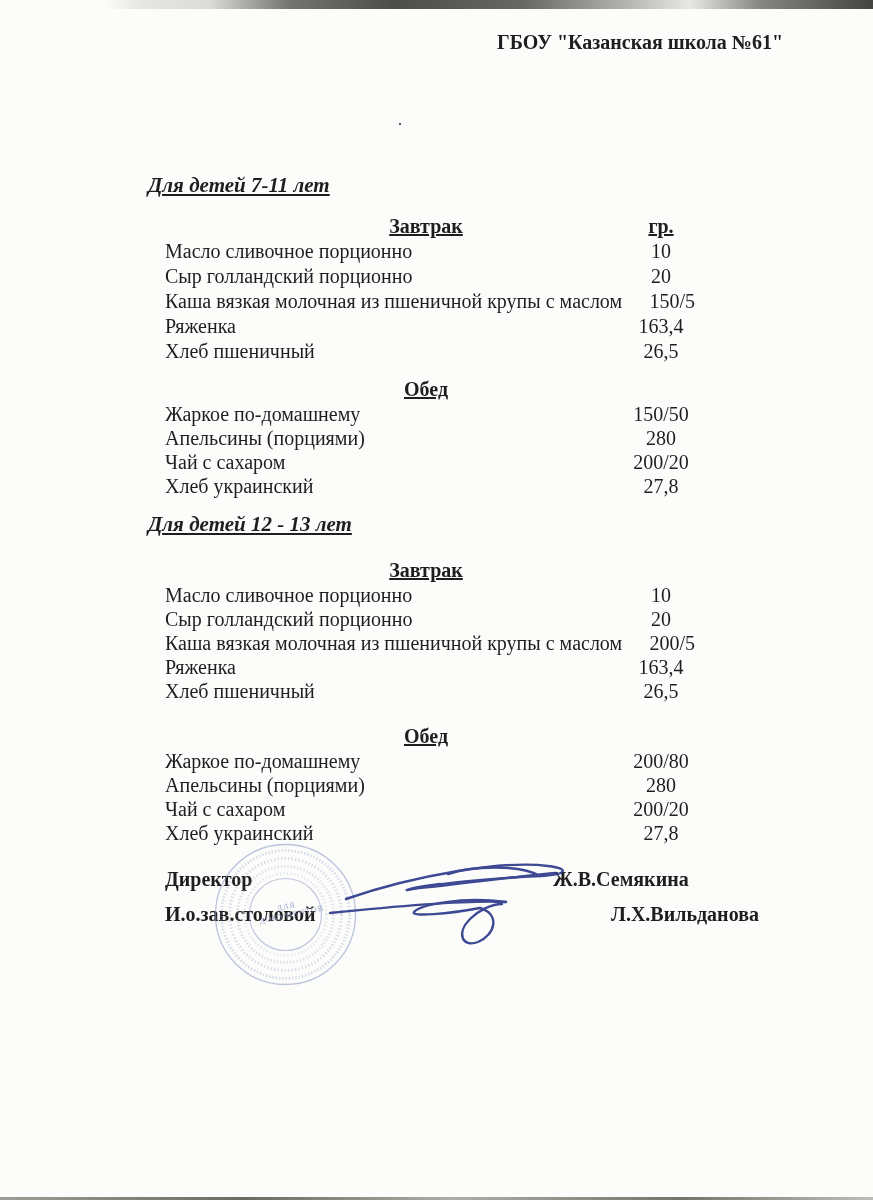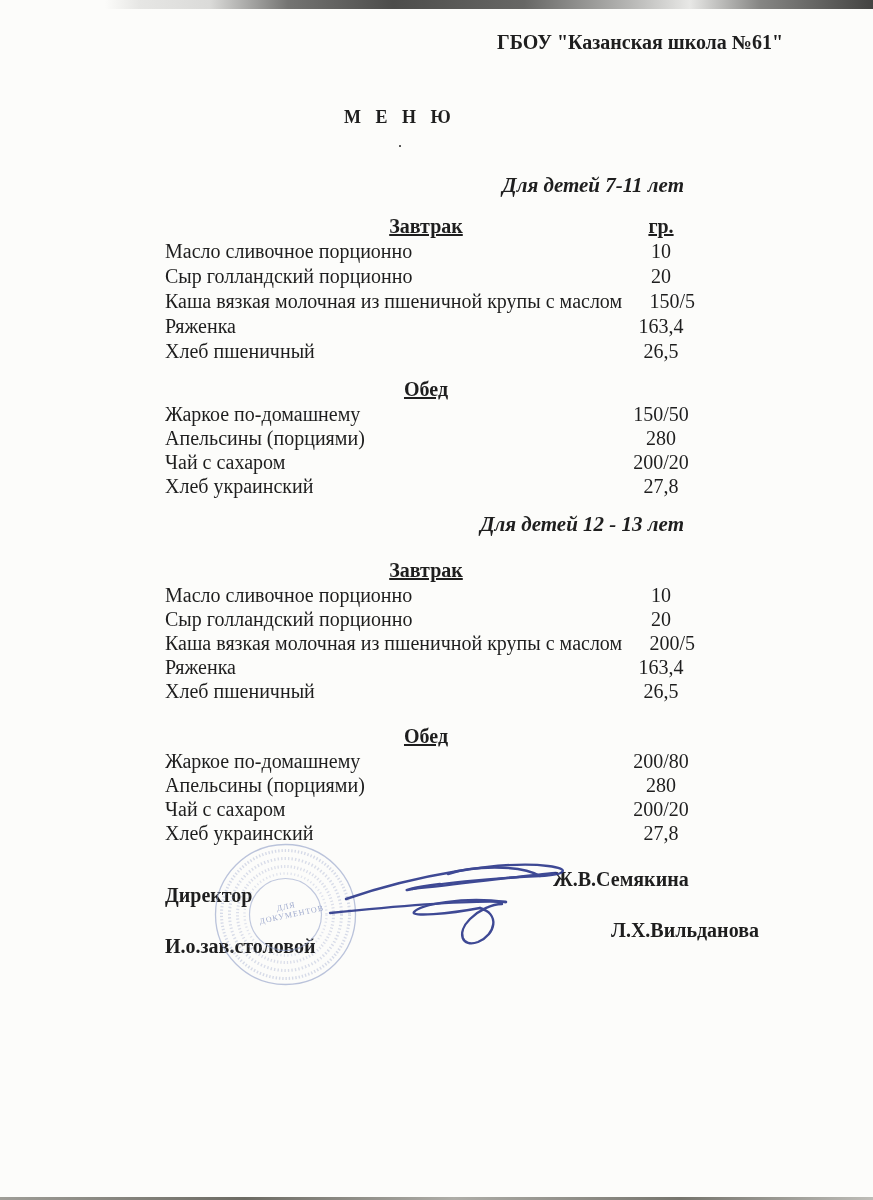--- a/index.html
+++ b/index.html
@@ -33,22 +33,22 @@
     position:absolute; top:31px; left:497px;
     font-size:20px; font-weight:700; white-space:nowrap;
   }
   .title-block {
     position:absolute; top:106px; left:160px; width:480px; text-align:center;
   }
   .menu-title { font-size:18px; font-weight:700; letter-spacing:5px; line-height:22px; }
   .menu-date  { font-size:22px; font-weight:700; line-height:24px; margin-top:2px; }
   .menu-dot   { font-size:16px; line-height:12px; margin-top:8px; }
   .group-title {
-    position:absolute; left:139px; width:545px; text-align:right;
-    font-style:italic; font-weight:700; font-size:21px; line-height:26px;
+    position:absolute; left:148px; width:545px; text-align:left;
+    font-style:italic; font-weight:700; font-size:21px; line-height:26px;text-decoration:underline;
   }
   #group-title-1 { top:172px; }
   #group-title-2 { top:511px; }
   .sec { position:absolute; left:165px; width:546px; font-size:20px; }
   #sec-b1 { top:213px; }
   #sec-l1 { top:376px; }
   #sec-b2 { top:557px; }
   #sec-l2 { top:723px; }
   .sec-head { position:relative; text-align:center; font-weight:700; line-height:26px; height:26px; }
   .sec-head .hd { text-decoration:underline; position:relative; left:-12px; }
@@ -59,21 +59,21 @@
   .row { display:flex; line-height:24px; }
   #sec-b1 .row { line-height:25px; }
   .row .nm  { flex:1 1 auto; white-space:nowrap; }
   .row .val { flex:0 0 100px; text-align:center; }
   .sigs {
     position:absolute; left:165px; top:866px; width:546px;
     font-weight:700; font-size:20px;
   }
   .sig-row { display:flex; line-height:26px; }
   .sig-row + .sig-row { margin-top:9px;gap:48px; }
-  .sig-label { flex:0 0 388px; white-space:nowrap;margin-top:16px; }
+  .sig-label { flex:0 0 388px; white-space:nowrap; }
   .sig-name  { flex:1 1 auto; white-space:nowrap; }
   .sig-name.indent { padding-left:10px; }
   
   .stamp {
     position:absolute; left:213px; top:842px; width:145px; height:145px;
     opacity:0.85; pointer-events:none;
   }
   .stamp svg { position:absolute; left:0; top:0; }
   .stamp-text {
     position:absolute; left:45px; top:60px; width:58px;
@@ -86,21 +86,20 @@
 </head>
 <body>
 
 <div class="page">
 
   <div class="scan-top"></div>
 
   <div class="school">ГБОУ "Казанская школа №61"</div>
 
   <div class="title-block">
-    <div class="menu-title">М Е Н Ю</div>
     <div class="menu-dot">.</div>
   </div>
 
   <div class="group-title" id="group-title-1">Для детей 7-11 лет</div>
 
   <div class="sec" id="sec-b1">
     <div class="sec-head">
       <span class="hd">Завтрак</span>
       <span class="unit">гр.</span>
     </div>

